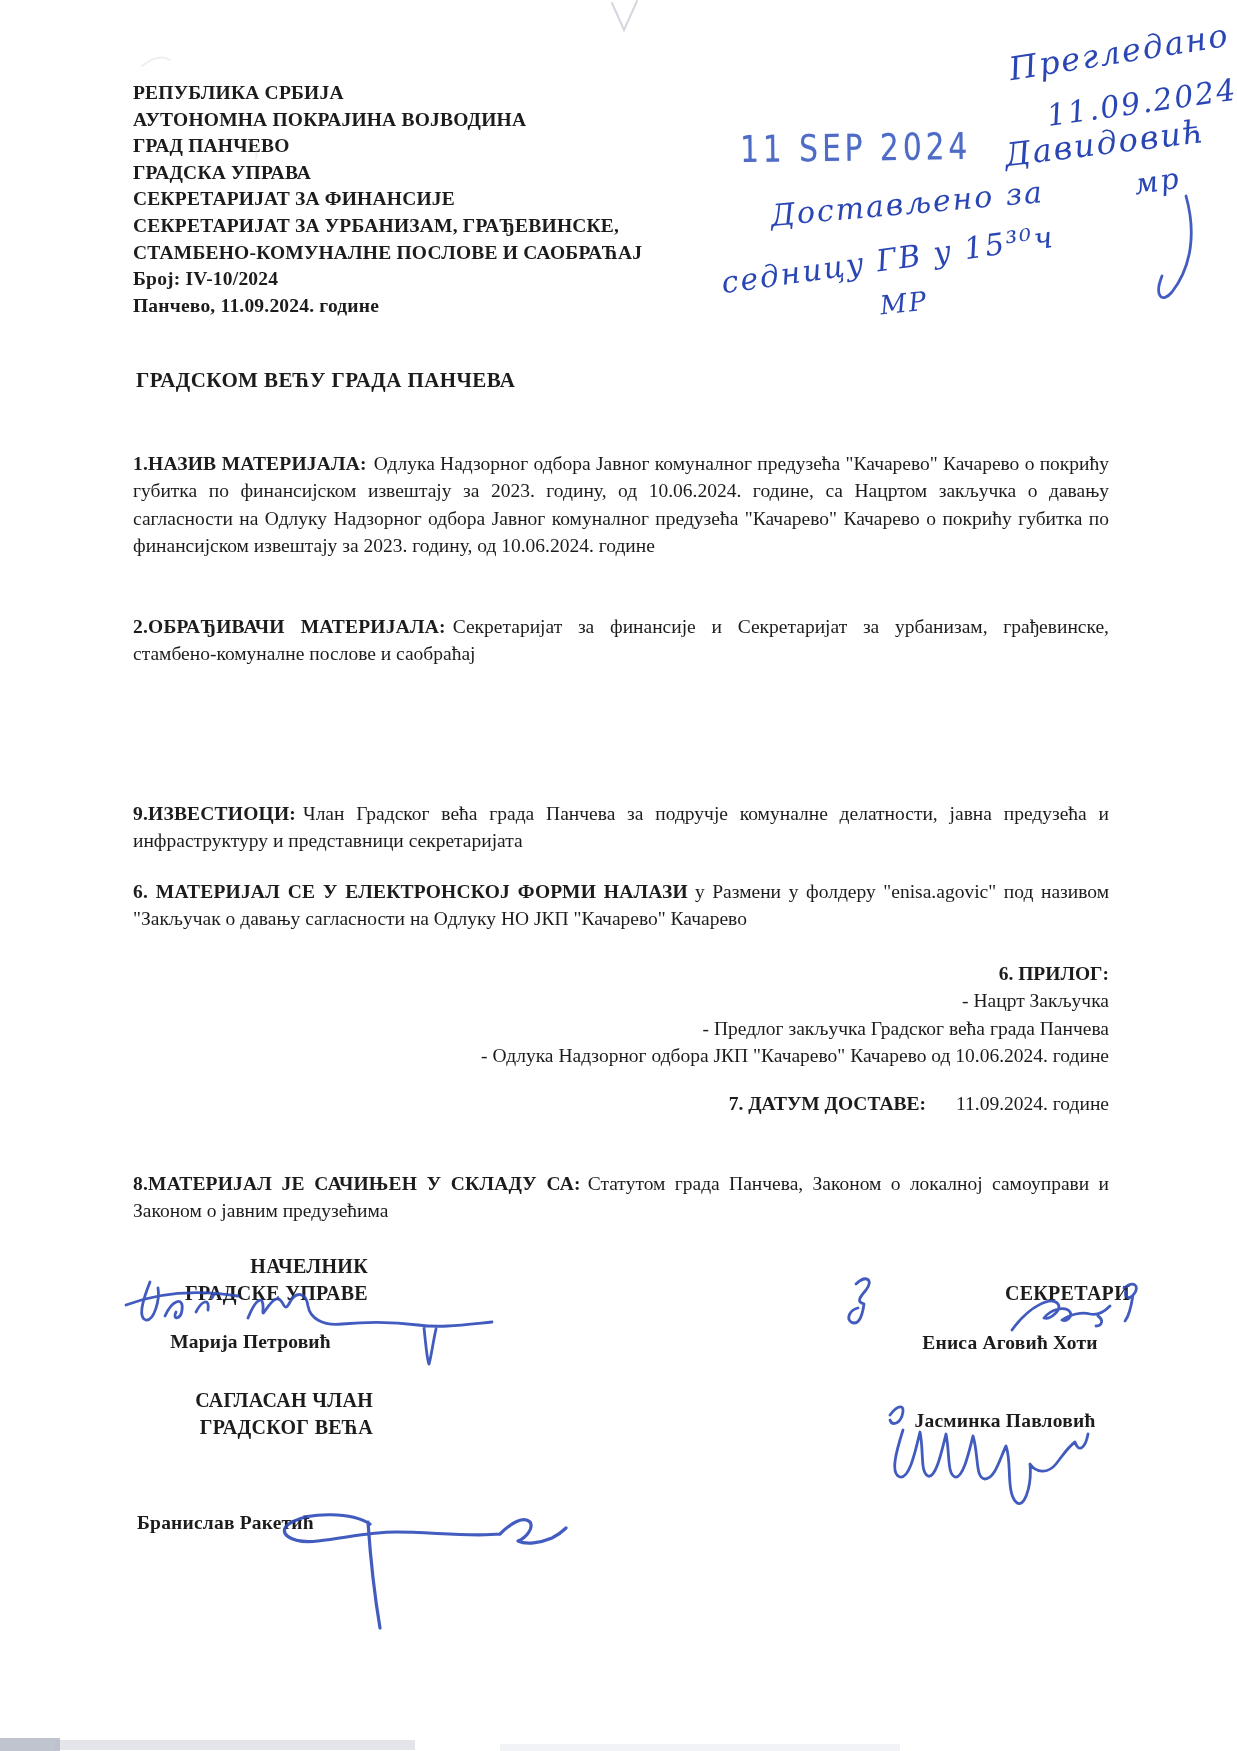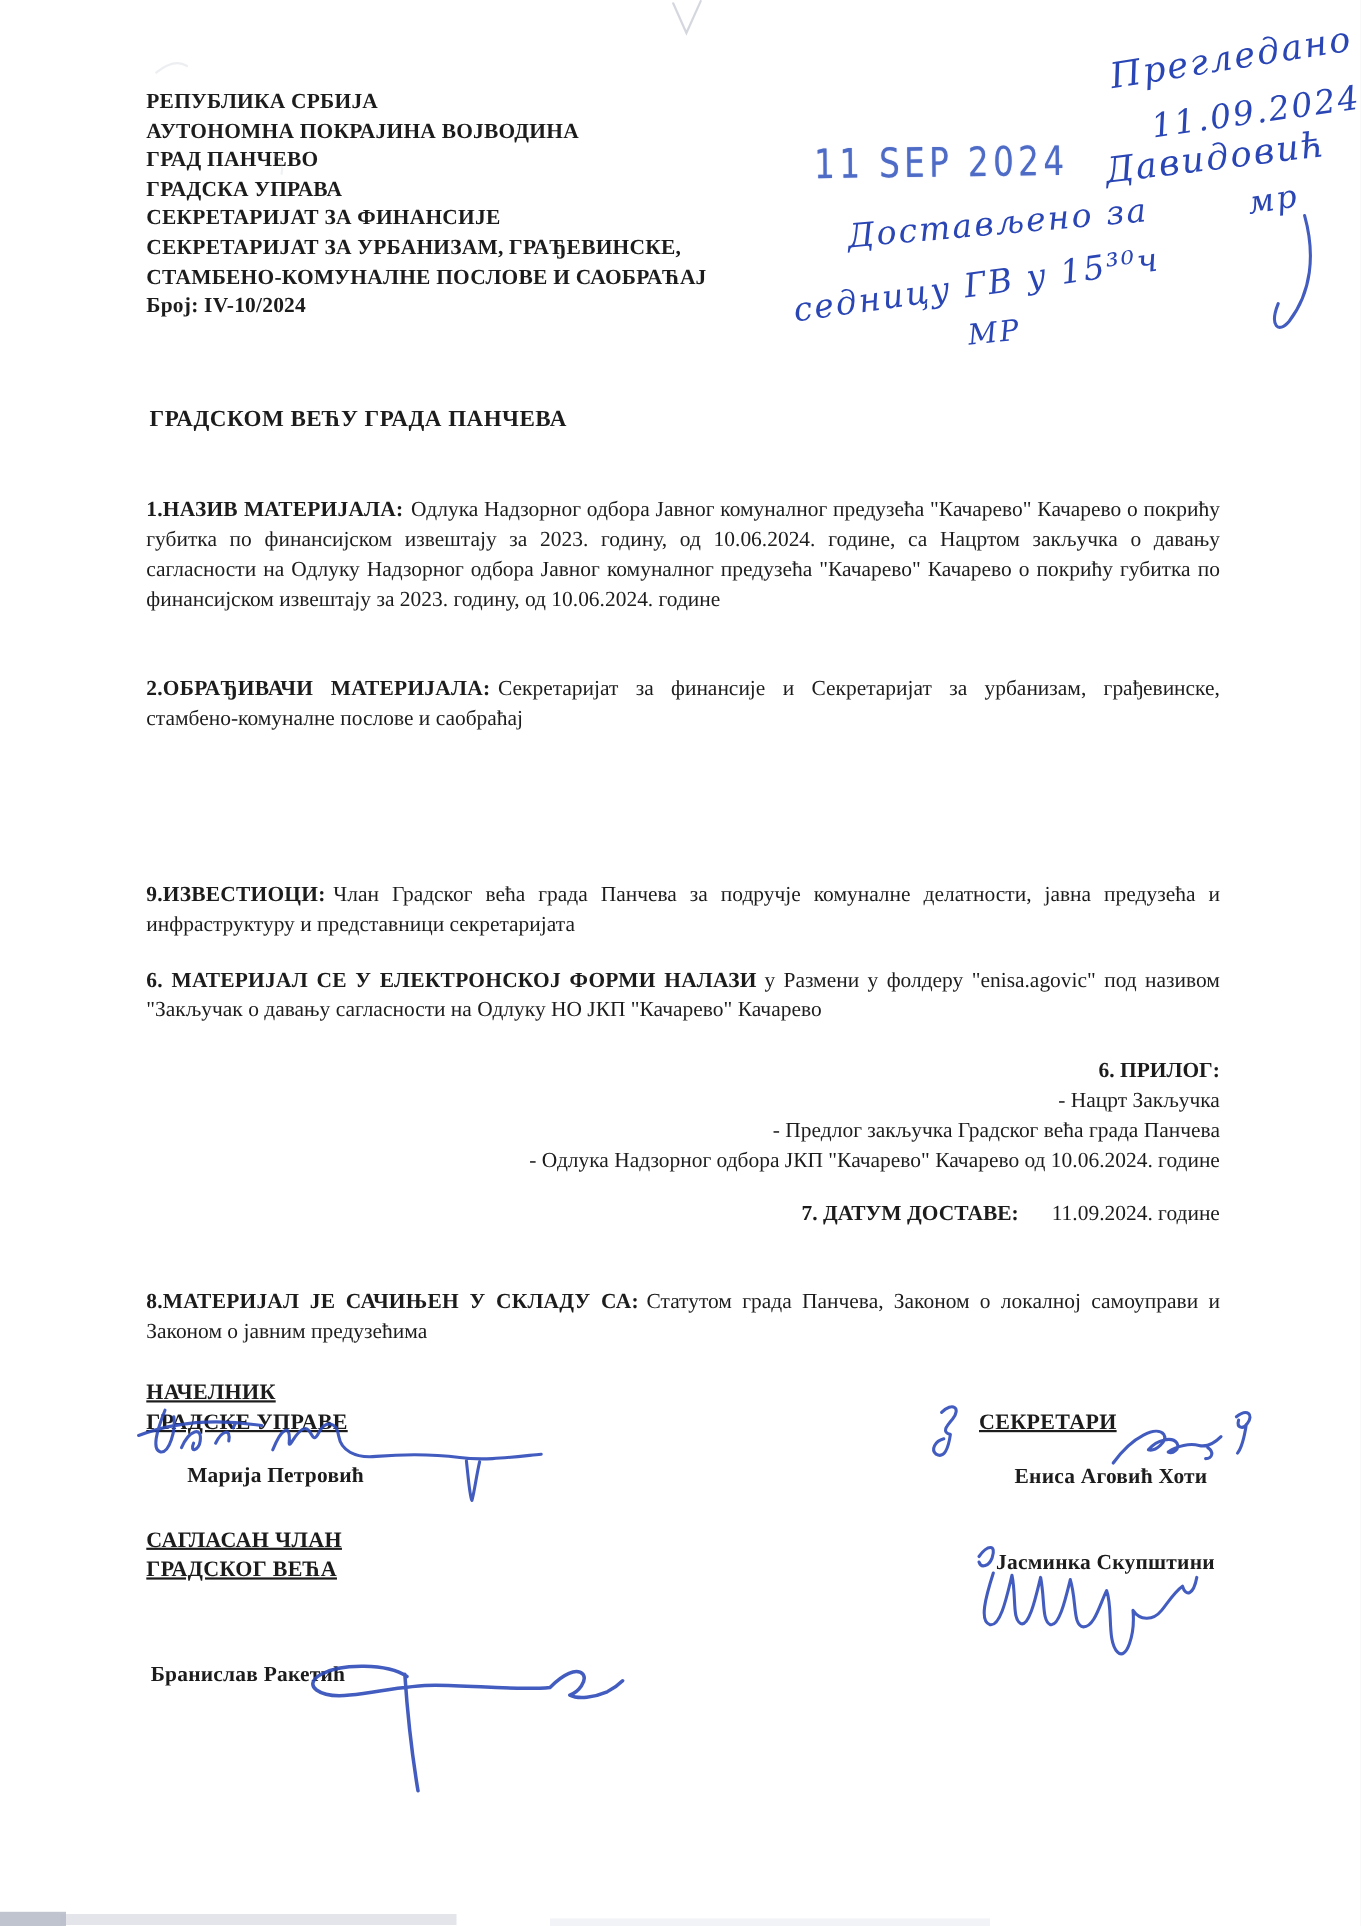--- a/index.html
+++ b/index.html
@@ -43,21 +43,21 @@
   .rv1{ left:1008px; top:33px;  font-size:32px; transform:rotate(-9deg); }
   .rv2{ left:1046px; top:84px;  font-size:30px; transform:rotate(-8deg); }
   .rv3{ left:1004px; top:124px; font-size:32px; transform:rotate(-7deg); }
   .rv4{ left:1134px; top:164px; font-size:29px; transform:rotate(-9deg); }
   .dl1{ left:770px;  top:186px; font-size:30px; transform:rotate(-5deg); }
   .dl2{ left:720px;  top:242px; font-size:30px; transform:rotate(-8deg); }
   .dl3{ left:880px;  top:288px; font-size:26px; transform:rotate(-6deg); }
   
   .sigblock{
     position:absolute; font-weight:bold; font-size:20px; line-height:27px;
-    text-align:left; letter-spacing:.3px;text-decoration:underline;
+    text-align:right; letter-spacing:.3px;
   }
   .signame{
     position:absolute; font-weight:bold; font-size:19.5px; text-align:center;
     letter-spacing:.2px; white-space:nowrap;
   }
   .overlay{ position:absolute; left:0; top:0; pointer-events:none; }
 </style>
 </head>
 <body>
 
@@ -65,20 +65,21 @@
 
   <div class="letterhead">
     <div>РЕПУБЛИКА СРБИЈА</div>
     <div>АУТОНОМНА ПОКРАЈИНА ВОЈВОДИНА</div>
     <div>ГРАД ПАНЧЕВО</div>
     <div>ГРАДСКА УПРАВА</div>
     <div>СЕКРЕТАРИЈАТ ЗА ФИНАНСИЈЕ</div>
     <div>СЕКРЕТАРИЈАТ ЗА УРБАНИЗАМ, ГРАЂЕВИНСКЕ,</div>
     <div>СТАМБЕНО-КОМУНАЛНЕ ПОСЛОВЕ И САОБРАЋАЈ</div>
     <div>Број: IV-10/2024</div>
+    <div>Панчево, 11.09.2024. године</div>
   </div>
 
   <div class="stamp">11 SEP 2024</div>
 
   <div class="hand rv1">Прегледано</div>
   <div class="hand rv2">11.09.2024.</div>
   <div class="hand rv3">Давидовић</div>
   <div class="hand rv4">мр</div>
 
   <div class="hand dl1">Достављено за</div>
@@ -116,21 +117,21 @@
   </p>
 
   <div class="sigblock" style="left:133px; top:1253px; width:235px;">
     <div>НАЧЕЛНИК</div>
     <div>ГРАДСКЕ УПРАВЕ</div>
   </div>
   <div class="signame" style="left:133px; top:1331px; width:235px;">Марија Петровић</div>
 
   <div class="sigblock" style="left:890px; top:1280px; width:240px;">СЕКРЕТАРИ</div>
   <div class="signame" style="left:890px; top:1332px; width:240px;">Ениса Аговић Хоти</div>
-  <div class="signame" style="left:880px; top:1410px; width:250px;">Јасминка Скупштини</div>
+  <div class="signame" style="left:880px; top:1410px; width:250px;">Јасминка Павловић</div>
 
   <div class="sigblock" style="left:133px; top:1387px; width:240px;">
     <div>САГЛАСАН ЧЛАН</div>
     <div>ГРАДСКОГ ВЕЋА</div>
   </div>
   <div class="signame" style="left:137px; top:1512px; width:235px; text-align:left;">Бранислав Ракетић</div>
 
   <svg class="overlay" width="1237" height="1751" viewBox="0 0 1237 1751">
     <g fill="none" stroke="#2e4ab8" stroke-width="2.8" stroke-linecap="round" stroke-linejoin="round" opacity=".9">
 

